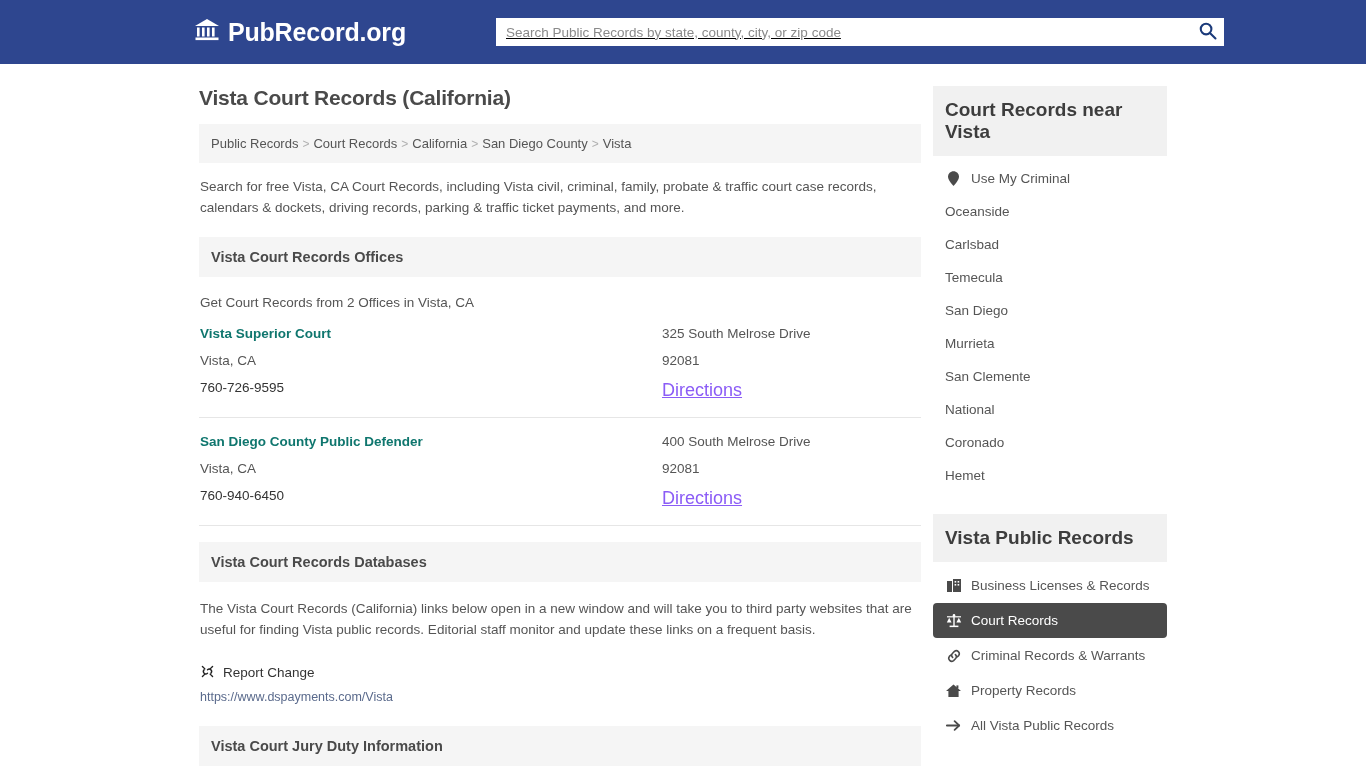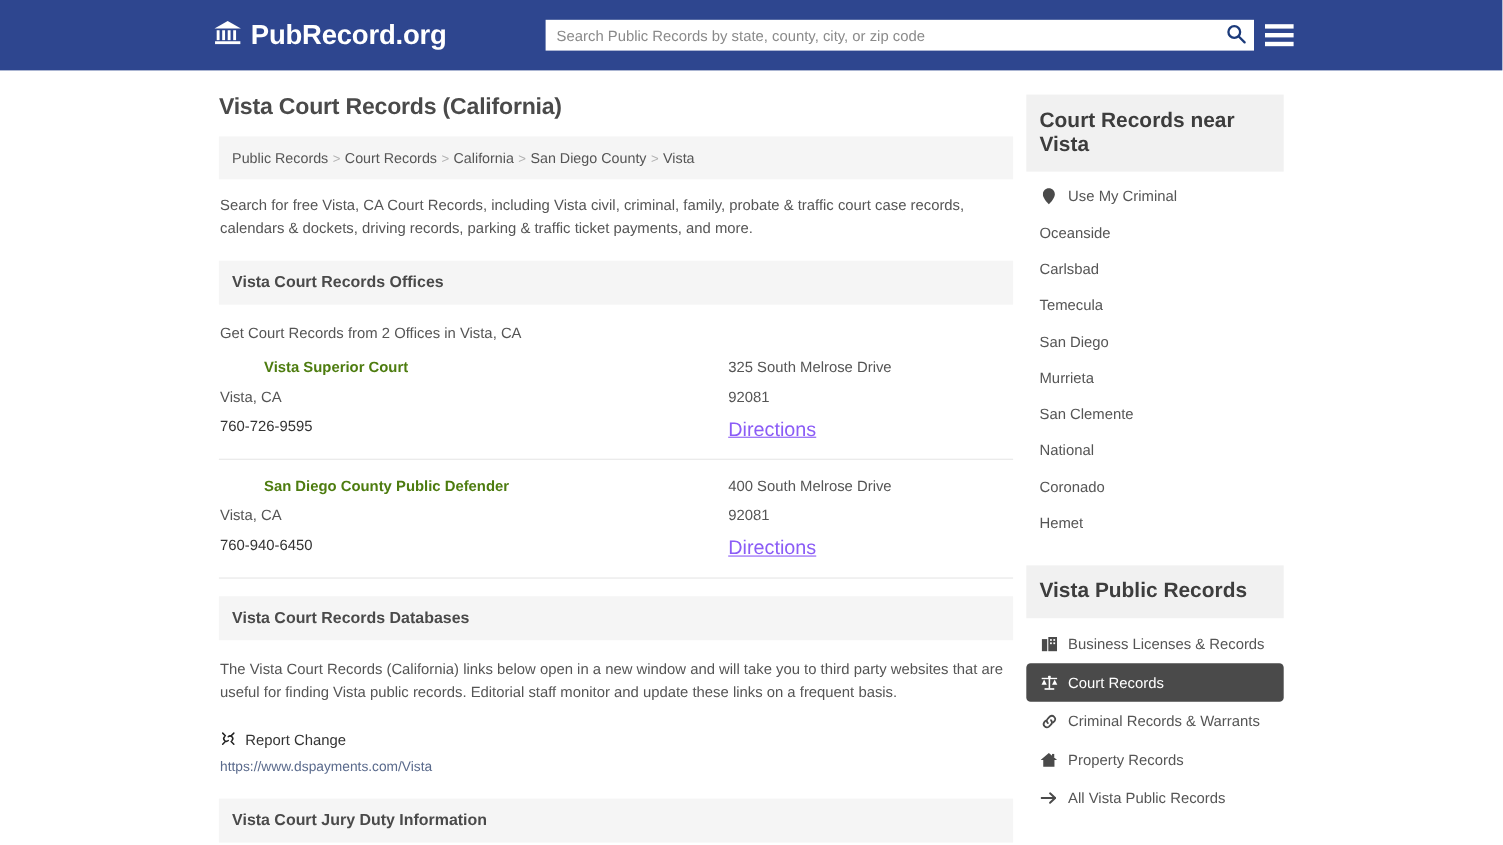--- a/index.html
+++ b/index.html
@@ -32,25 +32,26 @@
     font-size: 25px;
     font-weight: bold;
     letter-spacing: -0.2px;
     line-height: 1;
     white-space: nowrap;
   }
   .search-wrap {
     position: absolute;
     left: 496px;
     top: 18px;
-    width: 644px;
+    width: 728px;
     height: 28px;
     background: #ffffff;
     display: flex;
     align-items: flex-end;
+    text-decoration: underline;
   }
   .search-input {
     flex: 1;
     border: none;
     outline: none;
     height: 100%;
     padding: 0 10px;
     font-size: 13.5px;
     font-family: "Liberation Sans", sans-serif;
     color: #333;
@@ -145,23 +146,22 @@
     padding: 0 1px 16px 1px;
     border-bottom: 1px solid #e6e6e6;
     margin-bottom: 16px;
   }
   .office:last-of-type { margin-bottom: 8px; }
   .office-left { width: 462px; }
   .office-right { flex: 1; }
   .office-name {
     font-size: 13.5px;
     font-weight: bold;
-    color: #4d7c0f;
+    color: #0f766e;
     margin-bottom: 12px;
-    margin-left: 40px;
   }
   .office-line {
     font-size: 13.5px;
     color: #555;
     margin-bottom: 12px;
   }
   .office-line.phone { color: #333; margin-bottom: 0; }
   .office-right .office-line:last-child { margin-bottom: 0; }
   .directions {
     font-size: 18px;

